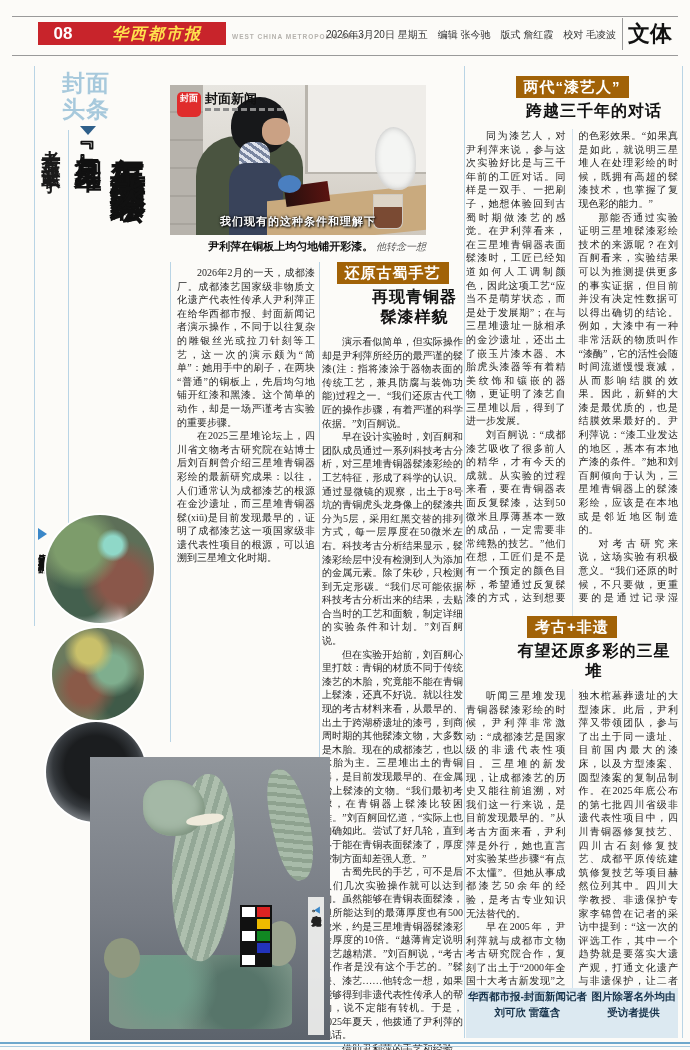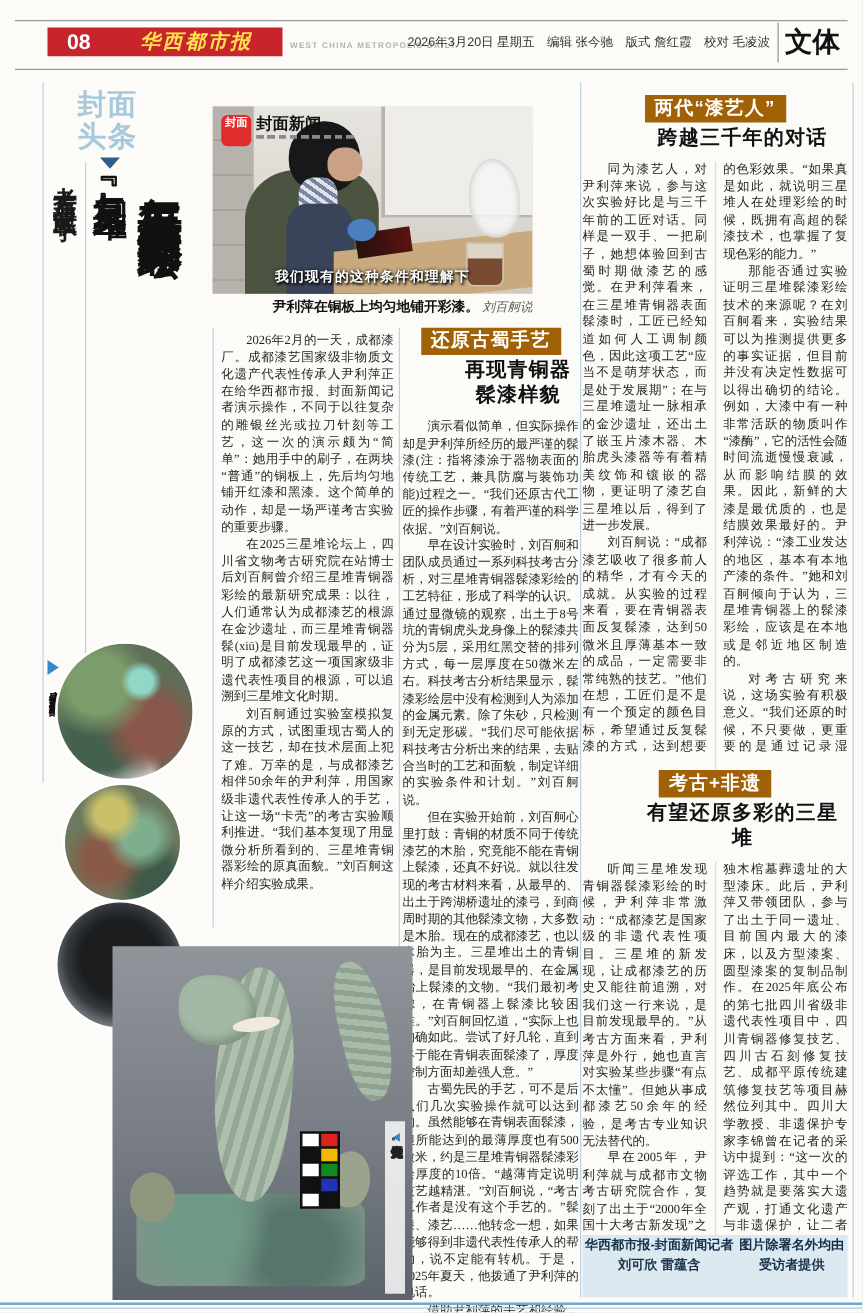--- a/index.html
+++ b/index.html
@@ -155,32 +155,31 @@
       <div class="lp-logo-sq">封面</div>
       <div>
         <div class="lp-logo-tx">封面新闻</div>
         <div class="lp-logo-line"></div>
       </div>
     </div>
     <div class="lp-sub">我们现有的这种条件和理解下</div>
   </div>
   <div class="abs lead-cap">
     <span>尹利萍在铜板上均匀地铺开彩漆。</span>
-    <span class="credit">刘百舸说</span>
+    <span class="credit">他转念一想</span>
   </div>
 
   <div class="vline" style="left:170px;top:262px;height:480px"></div>
   <div class="vline" style="left:319px;top:262px;height:776px"></div>
   <div class="vline" style="left:464px;top:66px;height:972px"></div>
   <div class="vline" style="left:682px;top:66px;height:972px"></div>
 
   <div class="abs body-col col1">
       <p class="para">2026年2月的一天，成都漆厂。成都漆艺国家级非物质文化遗产代表性传承人尹利萍正在给华西都市报、封面新闻记者演示操作，不同于以往复杂的雕银丝光或拉刀针刻等工艺，这一次的演示颇为“简单”：她用手中的刷子，在两块“普通”的铜板上，先后均匀地铺开红漆和黑漆。这个简单的动作，却是一场严谨考古实验的重要步骤。</p>
       <p class="para">在2025三星堆论坛上，四川省文物考古研究院在站博士后刘百舸曾介绍三星堆青铜器彩绘的最新研究成果：以往，人们通常认为成都漆艺的根源在金沙遗址，而三星堆青铜器髹(xiū)是目前发现最早的，证明了成都漆艺这一项国家级非遗代表性项目的根源，可以追溯到三星堆文化时期。</p>
-      <p class="para">刘百舸通过实验室模拟复原的方式，试图重现古蜀人的这一技艺，却在技术层面上犯了难。万幸的是，与成都漆艺相伴50余年的尹利萍，用国家级非遗代表性传承人的手艺，让这一场“卡壳”的考古实验顺利推进。“我们基本复现了用显微分析所看到的、三星堆青铜器彩绘的原真面貌。”刘百舸这样介绍实验成果。</p>
     </div>
 
   <section class="abs body-col col2">
     <div class="sec-head">
       <span class="sec-badge">还原古蜀手艺</span>
       <div class="sec-sub">再现青铜器髹漆样貌</div>
     </div>
     <div class="sec-body">
         <p class="para">演示看似简单，但实际操作却是尹利萍所经历的最严谨的髹漆(注：指将漆涂于器物表面的传统工艺，兼具防腐与装饰功能)过程之一。“我们还原古代工匠的操作步骤，有着严谨的科学依据。”刘百舸说。</p>
         <p class="para">早在设计实验时，刘百舸和团队成员通过一系列科技考古分析，对三星堆青铜器髹漆彩绘的工艺特征，形成了科学的认识。通过显微镜的观察，出土于8号坑的青铜虎头龙身像上的髹漆共分为5层，采用红黑交替的排列方式，每一层厚度在50微米左右。科技考古分析结果显示，髹漆彩绘层中没有检测到人为添加的金属元素。除了朱砂，只检测到无定形碳。“我们尽可能依据科技考古分析出来的结果，去贴合当时的工艺和面貌，制定详细的实验条件和计划。”刘百舸说。</p>

